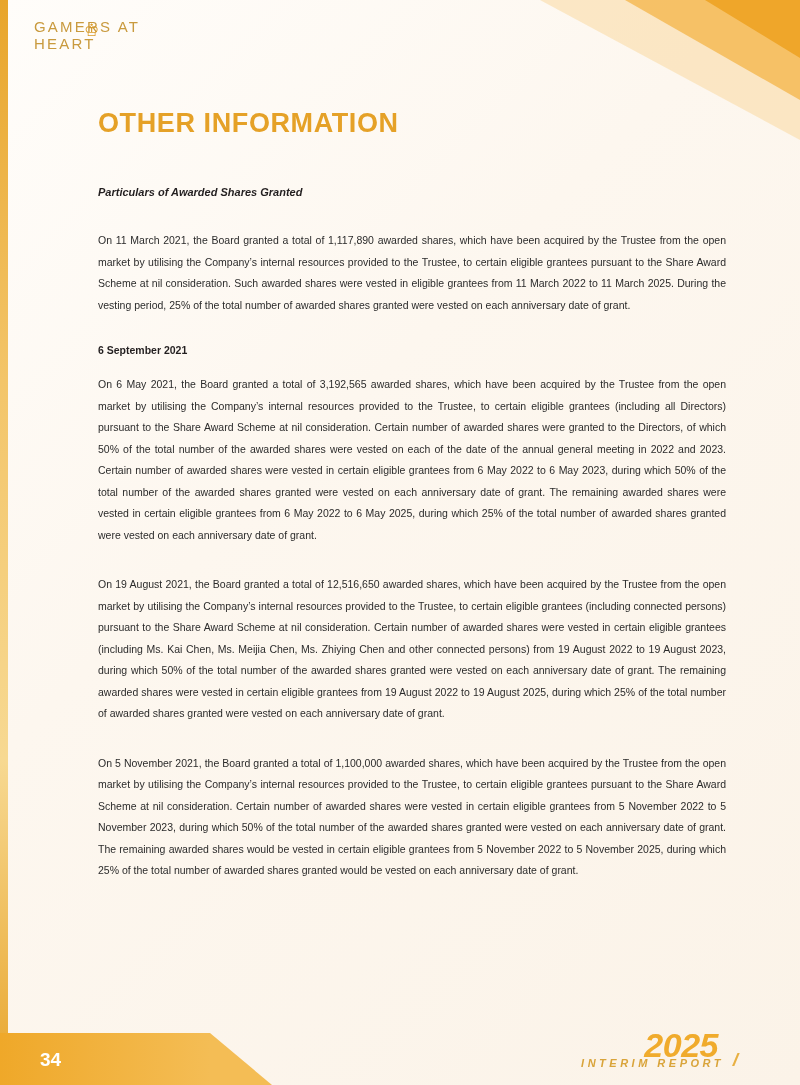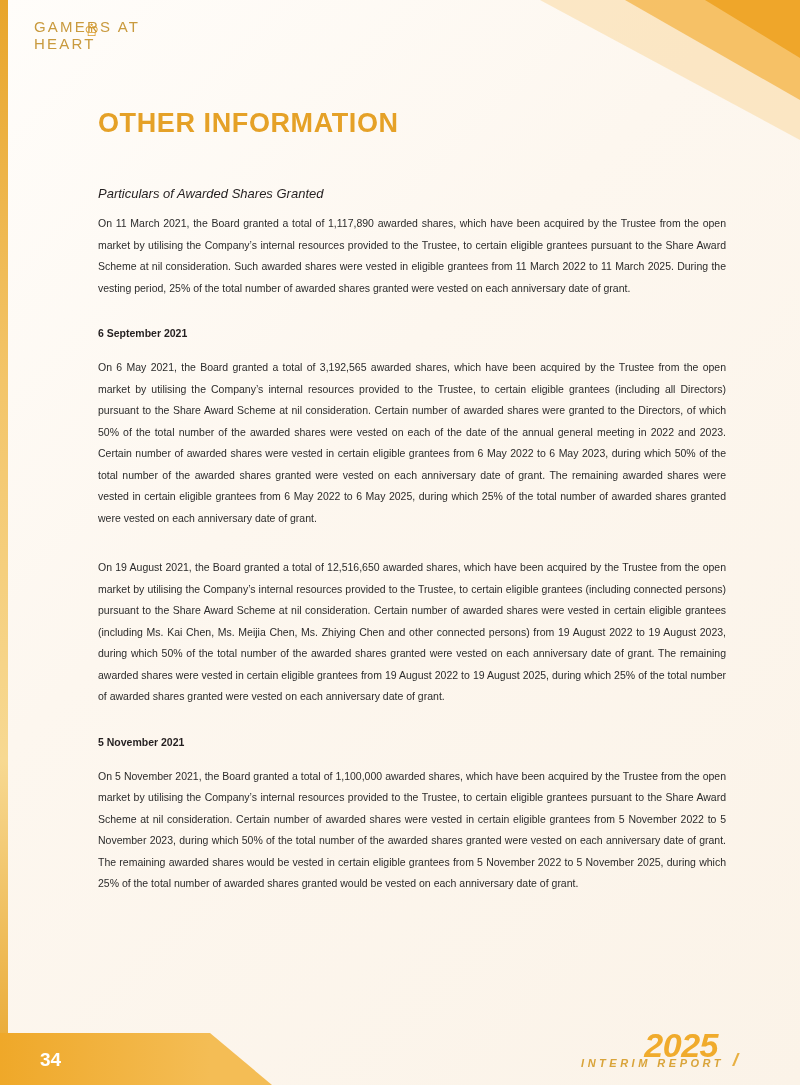--- a/index.html
+++ b/index.html
@@ -85,25 +85,25 @@
   }
 
   
   .content {
     position: absolute;
     left: 98px;
     top: 186px;
     width: 630px;
   }
   .section-heading {
-    font-size: 13px;
-    font-weight: normal;
+    font-size: 11px;
+    font-weight: bold;
     font-style: italic;
     color: #231f20;
-    margin: 0 0 12px 0;
+    margin: 0 0 32px 0;
   }
   .date-heading {
     font-size: 10.5px;
     font-weight: bold;
     color: #231f20;
     margin: 0 0 18px 0;
   }
   .para {
     font-size: 10.5px;
     line-height: 21.5px;
@@ -198,21 +198,20 @@
 
     <div class="section-heading">Particulars of Awarded Shares Granted</div>
 
     <div class="para">On 11 March 2021, the Board granted a total of 1,117,890 awarded shares, which have been acquired by the Trustee from the open market by utilising the Company’s internal resources provided to the Trustee, to certain eligible grantees pursuant to the Share Award Scheme at nil consideration. Such awarded shares were vested in eligible grantees from 11 March 2022 to 11 March 2025. During the vesting period, 25% of the total number of awarded shares granted were vested on each anniversary date of grant.</div>
 
     <div class="date-heading">6 September 2021</div>
     <div class="para">On 6 May 2021, the Board granted a total of 3,192,565 awarded shares, which have been acquired by the Trustee from the open market by utilising the Company’s internal resources provided to the Trustee, to certain eligible grantees (including all Directors) pursuant to the Share Award Scheme at nil consideration. Certain number of awarded shares were granted to the Directors, of which 50% of the total number of the awarded shares were vested on each of the date of the annual general meeting in 2022 and 2023. Certain number of awarded shares were vested in certain eligible grantees from 6 May 2022 to 6 May 2023, during which 50% of the total number of the awarded shares granted were vested on each anniversary date of grant. The remaining awarded shares were vested in certain eligible grantees from 6 May 2022 to 6 May 2025, during which 25% of the total number of awarded shares granted were vested on each anniversary date of grant.</div>
 
     <div class="para">On 19 August 2021, the Board granted a total of 12,516,650 awarded shares, which have been acquired by the Trustee from the open market by utilising the Company’s internal resources provided to the Trustee, to certain eligible grantees (including connected persons) pursuant to the Share Award Scheme at nil consideration. Certain number of awarded shares were vested in certain eligible grantees (including Ms. Kai Chen, Ms. Meijia Chen, Ms. Zhiying Chen and other connected persons) from 19 August 2022 to 19 August 2023, during which 50% of the total number of the awarded shares granted were vested on each anniversary date of grant. The remaining awarded shares were vested in certain eligible grantees from 19 August 2022 to 19 August 2025, during which 25% of the total number of awarded shares granted were vested on each anniversary date of grant.</div>
 
-    <div class="date-heading">5 November 2021</div>
     <div class="para">On 5 November 2021, the Board granted a total of 1,100,000 awarded shares, which have been acquired by the Trustee from the open market by utilising the Company’s internal resources provided to the Trustee, to certain eligible grantees pursuant to the Share Award Scheme at nil consideration. Certain number of awarded shares were vested in certain eligible grantees from 5 November 2022 to 5 November 2023, during which 50% of the total number of the awarded shares granted were vested on each anniversary date of grant. The remaining awarded shares would be vested in certain eligible grantees from 5 November 2022 to 5 November 2025, during which 25% of the total number of awarded shares granted would be vested on each anniversary date of grant.</div>
 
   </div>
 
   <div class="footer">
     <div class="footer-left"></div>
     <div class="footer-left-slant"></div>
     <div class="footer-pagenum">34</div>
     <div class="footer-right-text">INTERIM REPORT</div>
     <div class="footer-slash">/</div>

